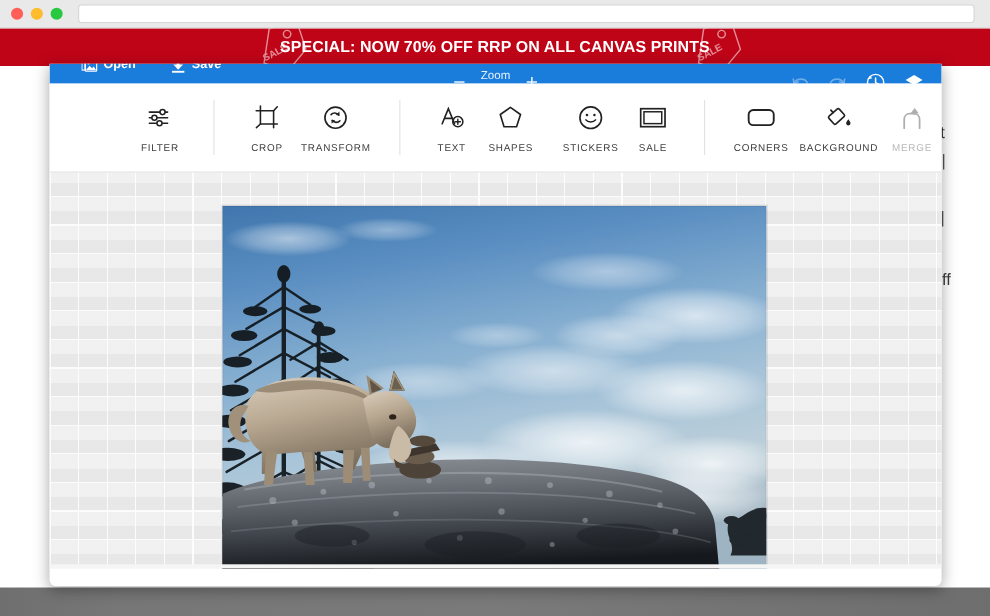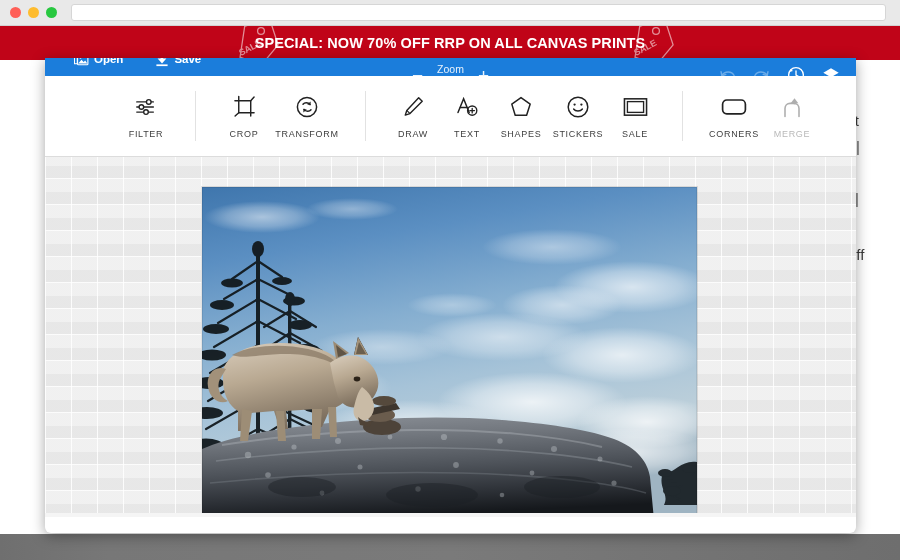--- a/index.html
+++ b/index.html
@@ -355,29 +355,20 @@
             <path d="M8.4 17.6 L8.4 14 L11.8 14.4 Z" fill="#222"></path>
           </svg>
         </span>
         <span class="t-label">TRANSFORM</span>
       </div>
 
       <div style="width:22px;"></div>
       <div class="vdiv"></div>
       <div style="width:20px;"></div>
 
-      <div class="tool">
-        <span class="t-icon">
-          <svg width="23" height="23" viewBox="0 0 24 24">
-            <path d="M17.4 2.9 L21.1 6.6 L8.3 19.4 L3.4 21 L5 16.1 Z" fill="none" stroke="#222" stroke-width="1.5" stroke-linejoin="round"></path>
-            <path d="M5 16.1 L8.3 19.4" fill="none" stroke="#222" stroke-width="1.3"></path>
-          </svg>
-        </span>
-        <span class="t-label">DRAW</span>
-      </div>
 
       <div class="tool">
         <span class="t-icon">
           <svg width="24" height="24" viewBox="0 0 24 24">
             <path d="M3 17.5 L8.6 3.8 L14.2 17.5" fill="none" stroke="#222" stroke-width="1.5" stroke-linecap="round"></path>
             <path d="M5.4 12.6 H11.9" fill="none" stroke="#222" stroke-width="1.5" stroke-linecap="round"></path>
             <circle cx="17.2" cy="15.6" r="4.6" fill="none" stroke="#222" stroke-width="1.4"></circle>
             <path d="M17.2 13.3 V17.9 M14.9 15.6 H19.5" stroke="#222" stroke-width="1.3" stroke-linecap="round"></path>
           </svg>
         </span>
@@ -386,21 +377,21 @@
 
       <div class="tool">
         <span class="t-icon">
           <svg width="24" height="24" viewBox="0 0 24 24">
             <path d="M12 2.6 L21.2 9.1 L17.6 20.2 L6.2 20.2 L2.8 9.1 Z" fill="none" stroke="#222" stroke-width="1.5" stroke-linejoin="round"></path>
           </svg>
         </span>
         <span class="t-label">SHAPES</span>
       </div>
 
-      <div class="tool" style="width:60px;">
+      <div class="tool" style="width:60px;margin-left:16px;">
         <span class="t-icon">
           <svg width="24" height="24" viewBox="0 0 24 24">
             <circle cx="12" cy="12" r="9.8" fill="none" stroke="#222" stroke-width="1.5"></circle>
             <circle cx="8.6" cy="9.6" r="1.15" fill="#222"></circle>
             <circle cx="15.4" cy="9.6" r="1.15" fill="#222"></circle>
             <path d="M7.6 14 C9.4 16.6 14.6 16.6 16.4 14" fill="none" stroke="#222" stroke-width="1.4" stroke-linecap="round"></path>
           </svg>
         </span>
         <span class="t-label">STICKERS</span>
       </div>
@@ -421,20 +412,32 @@
 
       <div class="tool" style="width:62px;">
         <span class="t-icon">
           <svg width="26" height="20" viewBox="0 0 26 20">
             <rect x="1.6" y="3" width="22.8" height="13.8" rx="4.2" fill="none" stroke="#222" stroke-width="1.7"></rect>
           </svg>
         </span>
         <span class="t-label">CORNERS</span>
       </div>
 
+      <div class="tool" style="width:80px;">
+        <span class="t-icon">
+          <svg width="24" height="24" viewBox="0 0 24 24">
+            <g transform="rotate(-42 12 12)">
+              <rect x="4.6" y="4.8" width="12.6" height="9.4" rx="1.4" fill="none" stroke="#222" stroke-width="1.5"></rect>
+              <path d="M10.9 4.8 V1.8" stroke="#222" stroke-width="1.5" stroke-linecap="round"></path>
+            </g>
+            <path d="M20.2 13.4 C20.2 13.4 22.2 15.9 22.2 17 C22.2 18.1 21.3 19 20.2 19 C19.1 19 18.2 18.1 18.2 17 C18.2 15.9 20.2 13.4 20.2 13.4 Z" fill="#222"></path>
+          </svg>
+        </span>
+        <span class="t-label">BACKGROUND</span>
+      </div>
 
       <div class="tool disabled">
         <span class="t-icon">
           <svg width="22" height="24" viewBox="0 0 22 24">
             <path d="M4 21.5 V13.5 C4 10.6 6.2 8.4 9 8.4 H14" fill="none" stroke="#222" stroke-width="1.6" stroke-linecap="round"></path>
             <path d="M18 21.5 V13.5 C18 10.6 15.8 8.4 13 8.4" fill="none" stroke="#222" stroke-width="1.6" stroke-linecap="round"></path>
             <path d="M13.5 3.2 L17.3 8.2 L9.7 8.2 Z" fill="#222"></path>
           </svg>
         </span>
         <span class="t-label">MERGE</span>

